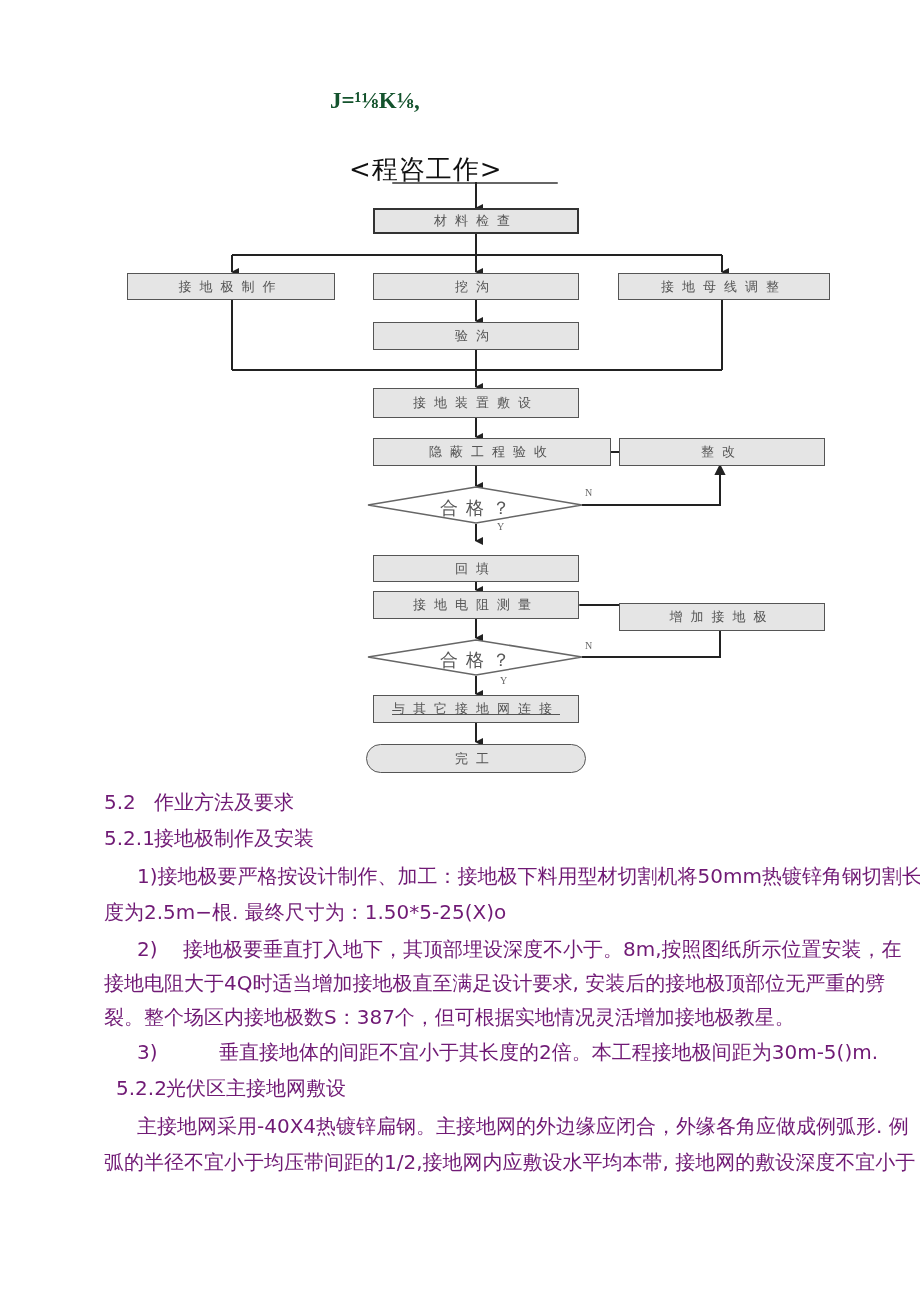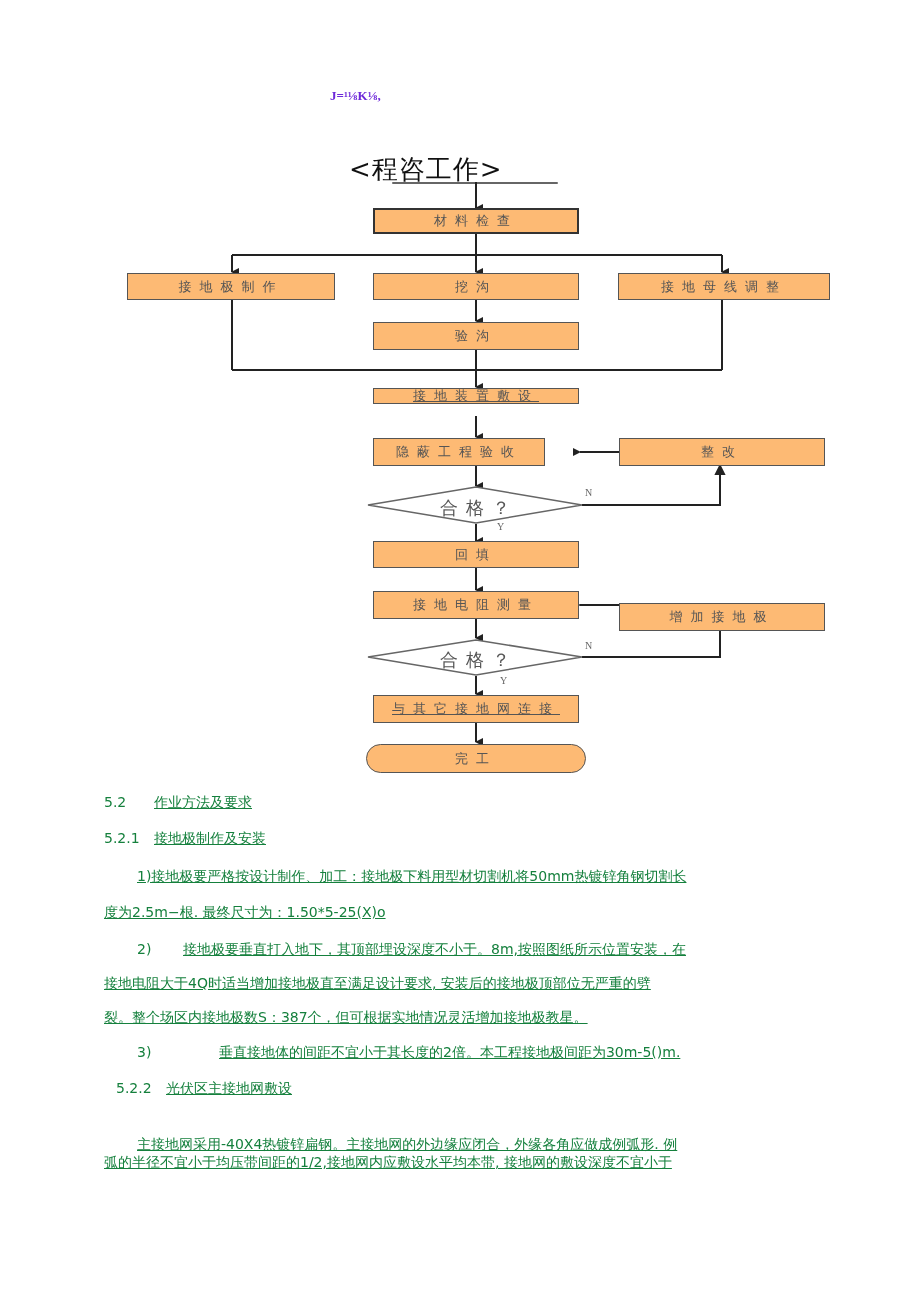--- a/index.html
+++ b/index.html
@@ -2,45 +2,44 @@
 <html><head>
   <meta charset="utf-8">
   <style>
     html, body { margin: 0; padding: 0; background: #ffffff; }
     body {
       width: 920px; height: 1301px; position: relative; overflow: hidden;
       font-family: "DejaVu Sans", "Liberation Sans", sans-serif; color: #1a1a1a;
     }
     .formula {
       position: absolute; left: 330px; top: 88px;
-      font-family: "Liberation Serif", "DejaVu Serif", serif; font-size: 13px; font-weight: bold; color: #6d28d9;
+      font-family: "Liberation Serif", "DejaVu Serif", serif; font-size: 23px; font-weight: bold; color: #14532d;
     }
     .fc-title {
       position: absolute; left: 349px; top: 152px;
       font-family: "DejaVu Serif", "Liberation Serif", serif; font-size: 26px; color: #111; letter-spacing: 1px;
     }
     .fc-title-line {
       position: absolute; left: 392px; top: 182px; width: 166px; height: 2px; background: #666; border-radius: 2px;
     }
     svg.flow { position: absolute; left: 0; top: 0; }
     .box {
-      position: absolute; box-sizing: border-box; border: 1.5px solid #555; background: #fdba74;
+      position: absolute; box-sizing: border-box; border: 1.5px solid #555; background: #e5e5e5;
       display: flex; align-items: center; justify-content: center;
       font-family: "DejaVu Serif", serif; font-size: 13px; color: #555; letter-spacing: 8px;
     }
     .box.strong { border: 2.5px solid #333; }
     .box.round { border-radius: 16px; }
     .dlabel {
       position: absolute; font-family: "DejaVu Serif", serif; font-size: 18px; color: #555; letter-spacing: 8px;
     }
     .yn { position: absolute; font-family: "Liberation Serif", serif; font-size: 10px; color: #666; }
     .txt {
-      position: absolute; left: 104px; font-size: 14px; line-height: 20px; white-space: nowrap; color: #15803d;
+      position: absolute; left: 104px; font-size: 20px; line-height: 20px; white-space: nowrap; color: #701a75;
       font-family: "DejaVu Sans", "Liberation Sans", sans-serif;
-      text-decoration: underline;
     }
     .num { display: inline-block; }
   </style>
 </head>
 <body>
 
 <div class="formula">J=¹⅛K⅛,</div>
 <div class="fc-title">&lt;程咨工作&gt;</div>
 <div class="fc-title-line"></div>
 
@@ -97,27 +96,27 @@
 
   <polygon points="476,487 582,505 476,523 368,505" fill="#fff" stroke="#666" stroke-width="1.5"></polygon>
   <polygon points="476,640 582,657 476,675 368,657" fill="#fff" stroke="#666" stroke-width="1.5"></polygon>
 </svg>
 
 <div class="box strong" style="left:373px;top:208px;width:206px;height:26px;">材料检查</div>
 <div class="box" style="left:127px;top:273px;width:208px;height:27px;text-align:right;">接地极制作</div>
 <div class="box" style="left:373px;top:273px;width:206px;height:27px;">挖沟</div>
 <div class="box" style="left:618px;top:273px;width:212px;height:27px;">接地母线调整</div>
 <div class="box" style="left:373px;top:322px;width:206px;height:28px;">验沟</div>
-<div class="box" style="left:373px;top:388px;width:206px;height:16px;text-decoration:underline;">接地装置敷设</div>
-<div class="box" style="left:373px;top:438px;width:172px;height:28px;">隐蔽工程验收</div>
+<div class="box" style="left:373px;top:388px;width:206px;height:30px;">接地装置敷设</div>
+<div class="box" style="left:373px;top:438px;width:238px;height:28px;">隐蔽工程验收</div>
 <div class="box" style="left:619px;top:438px;width:206px;height:28px;">整改</div>
 <div class="dlabel" style="left:440px;top:496px;">合格？</div>
 <div class="yn" style="left:585px;top:487px;">N</div>
 <div class="yn" style="left:497px;top:521px;">Y</div>
-<div class="box" style="left:373px;top:541px;width:206px;height:27px;">回填</div>
+<div class="box" style="left:373px;top:555px;width:206px;height:27px;">回填</div>
 <div class="box" style="left:373px;top:591px;width:206px;height:28px;">接地电阻测量</div>
 <div class="box" style="left:619px;top:591px;width:206px;height:28px;margin-top:12px;">增加接地极</div>
 <div class="dlabel" style="left:440px;top:648px;">合格？</div>
 <div class="yn" style="left:585px;top:640px;">N</div>
 <div class="yn" style="left:500px;top:675px;">Y</div>
 <div class="box" style="left:373px;top:695px;width:206px;height:28px;text-decoration:underline;">与其它接地网连接</div>
 <div class="box round" style="left:366px;top:744px;width:220px;height:29px;">完工</div>
 
 <div class="txt" style="top:792px;">
   <span class="num" style="width:50px;">5.2</span><span>作业方法及要求</span>
@@ -135,14 +134,14 @@
 <div class="txt" style="top:973px;">接地电阻大于4Q时适当增加接地极直至满足设计要求, 安装后的接地极顶部位无严重的劈</div>
 <div class="txt" style="top:1007px;">裂。整个场区内接地极数S：387个，但可根据实地情况灵活增加接地极教星。</div>
 
 <div class="txt" style="top:1042px;left:137px;">
   <span class="num" style="width:82px;">3)</span><span>垂直接地体的间距不宜小于其长度的2倍。本工程接地极间距为30m-5()m.</span>
 </div>
 
 <div class="txt" style="top:1078px;margin-left:12px;">
   <span class="num" style="width:50px;">5.2.2</span><span>光伏区主接地网敷设</span>
 </div>
-<div class="txt" style="top:1116px;left:137px;margin-top:18px;">主接地网采用-40X4热镀锌扁钢。主接地网的外边缘应闭合，外缘各角应做成例弧形. 例</div>
+<div class="txt" style="top:1116px;left:137px;">主接地网采用-40X4热镀锌扁钢。主接地网的外边缘应闭合，外缘各角应做成例弧形. 例</div>
 <div class="txt" style="top:1152px;">弧的半径不宜小于均压带间距的1/2,接地网内应敷设水平均本带, 接地网的敷设深度不宜小于</div>
 
 </body></html>

